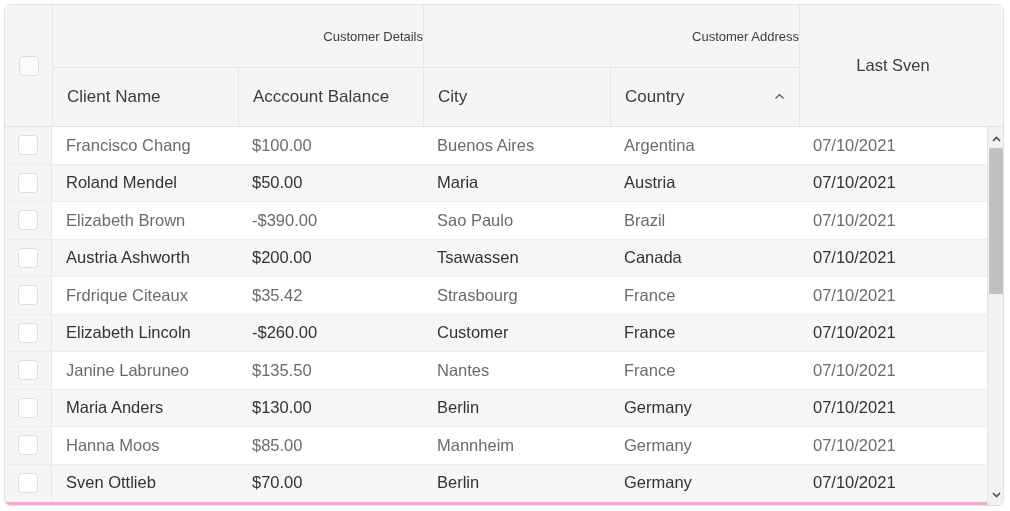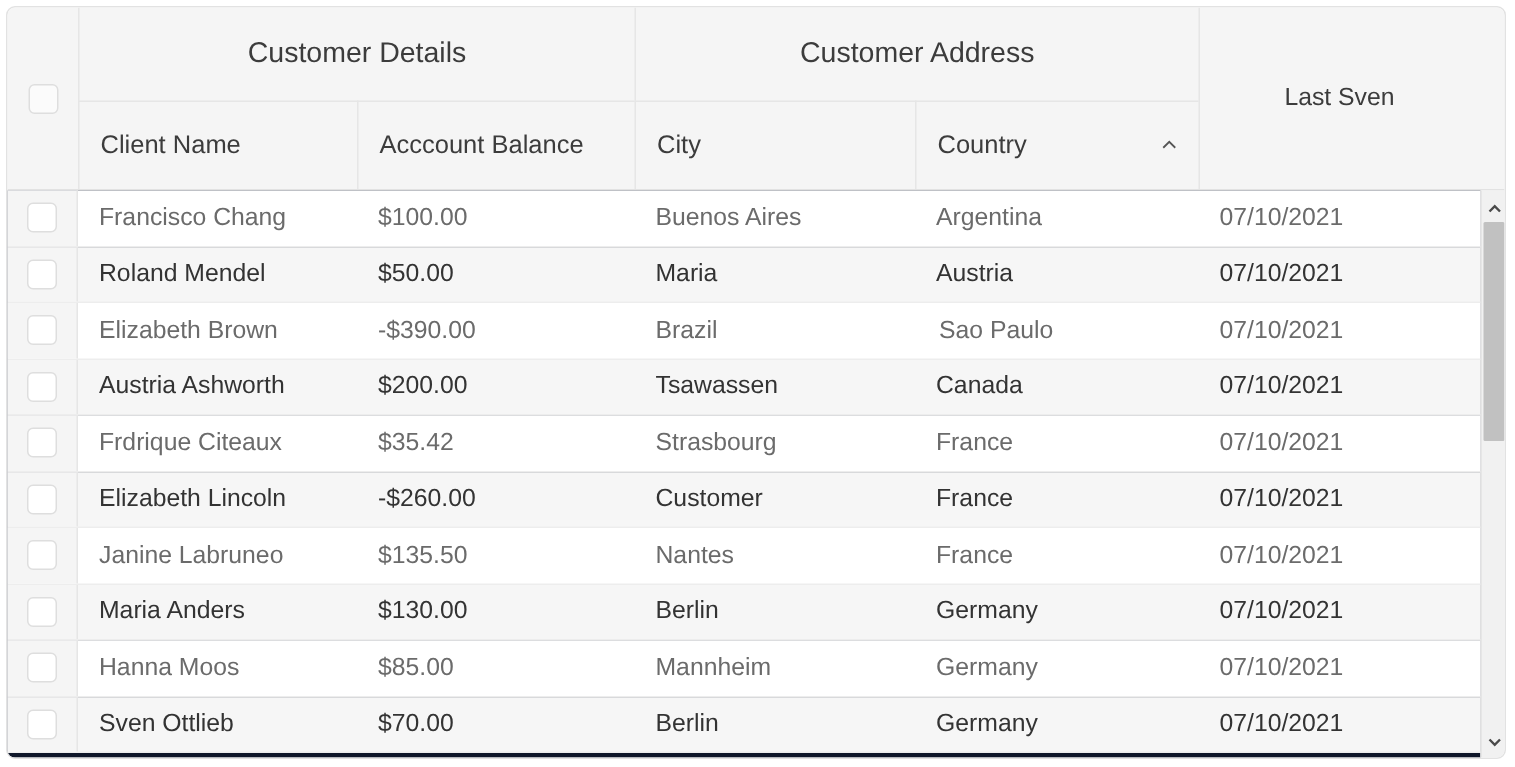--- a/index.html
+++ b/index.html
@@ -56,22 +56,22 @@
   .c-city   { flex: 0 0 187px; }
   .c-country{ flex: 0 0 189px; }
   .c-last   { flex: 0 0 187px; }
 
   .grp-details { flex: 0 0 371px; }
   .grp-address { flex: 0 0 376px; }
 
   .vline { border-left: 1px solid #e6e6e6; }
 
   .hdr-group-cell {
-    justify-content: center;
-    font-size: 19px;
+    justify-content: flex-end;
+    font-size: 13px;
     color: #3c3c3c;
     height: 100%;
   }
   .hdr-col-cell {
     font-size: 17px;
     color: #3c3c3c;
     height: 100%;
     padding-left: 14px;
     position: relative;
     border-top: 1px solid #e6e6e6;
@@ -112,21 +112,21 @@
 
   
   .grid-body-wrap {
     flex: 1 1 auto;
     display: flex;
     min-height: 0;
   }
   .grid-rows {
     flex: 1 1 auto;
     min-width: 0;
-    background: #0f172a;
+    background: #f9a8d4;
   }
   .row {
     display: flex;
     height: 37.5px;
     border-bottom: 1px solid #ededed;
     box-sizing: border-box;
   }
   .row.odd  { background: #ffffff; }
   .row.even { background: #f6f6f6; }
 
@@ -275,25 +275,25 @@
         <div class="row odd">
           <div class="cell c-check">
             <div class="chk chk-body"></div>
           </div>
           <div class="cell c-name">
             <span class="txt ">Elizabeth Brown</span>
           </div>
           <div class="cell c-bal">
             <span class="txt bal-neg">-$390.00</span>
           </div>
+          <div class="cell c-city">
+            <span class="txt ">Sao Paulo</span>
+          </div>
           <div class="cell c-country">
             <span class="txt ">Brazil</span>
-          </div>
-          <div class="cell c-city">
-            <span class="txt ">Sao Paulo</span>
           </div>
           <div class="cell c-last">
             <span class="txt ">07/10/2021</span>
           </div>
         </div>
         <div class="row even">
           <div class="cell c-check">
             <div class="chk chk-body"></div>
           </div>
           <div class="cell c-name">

